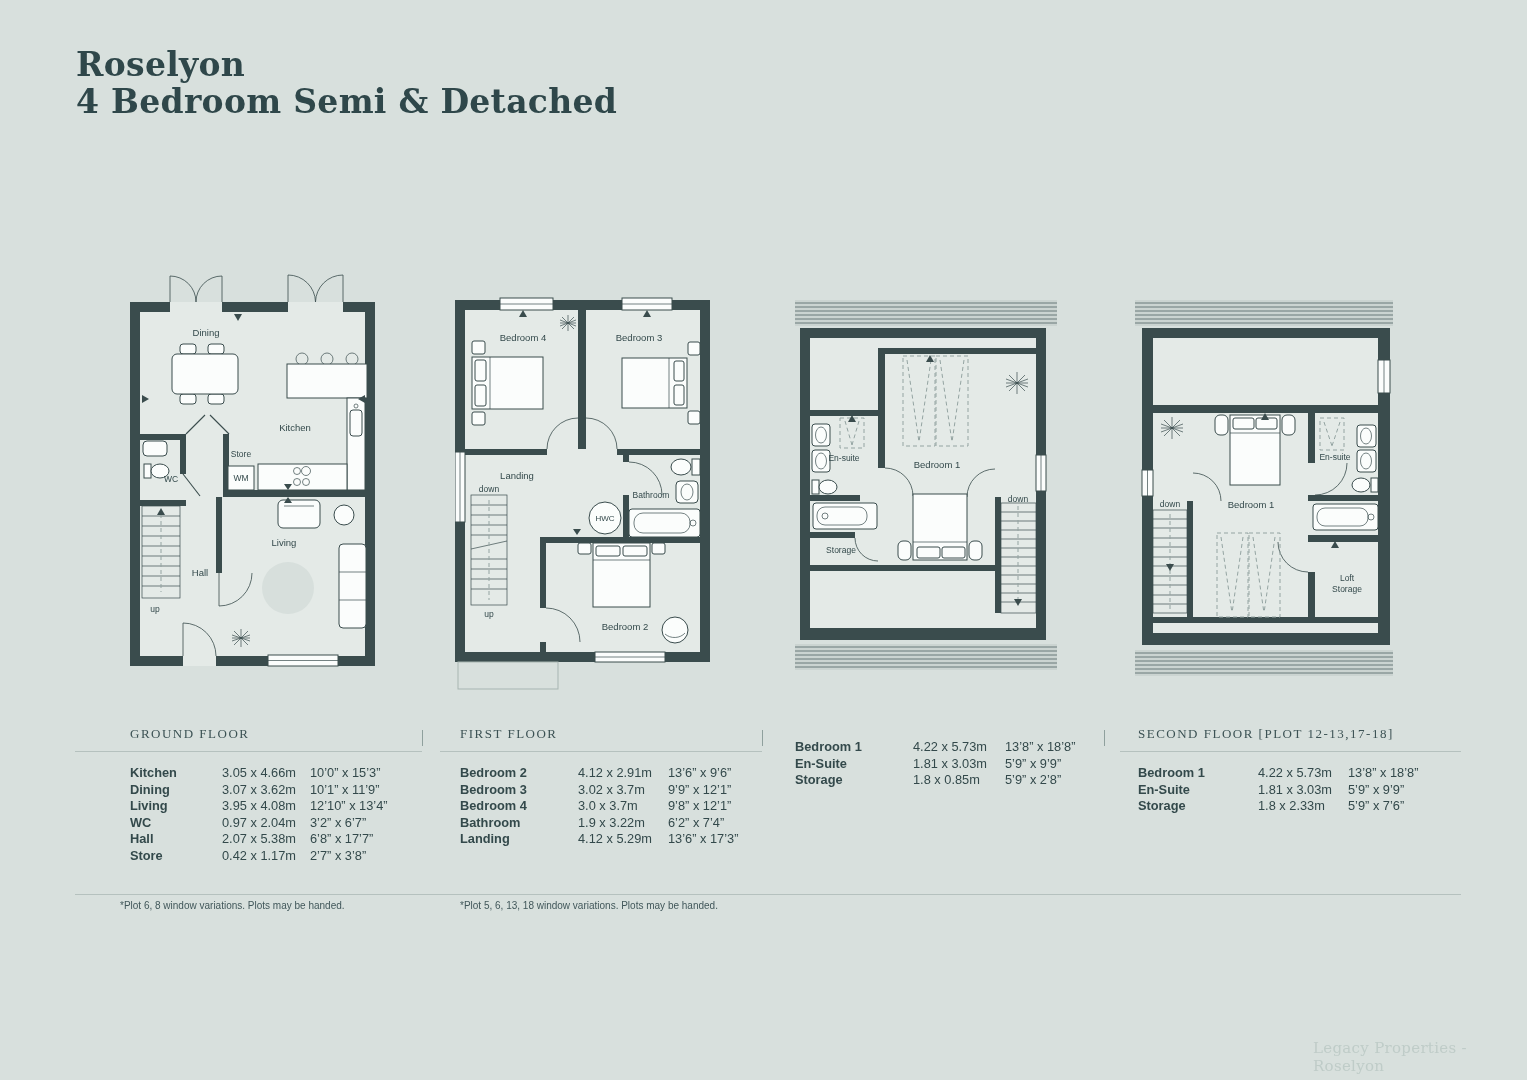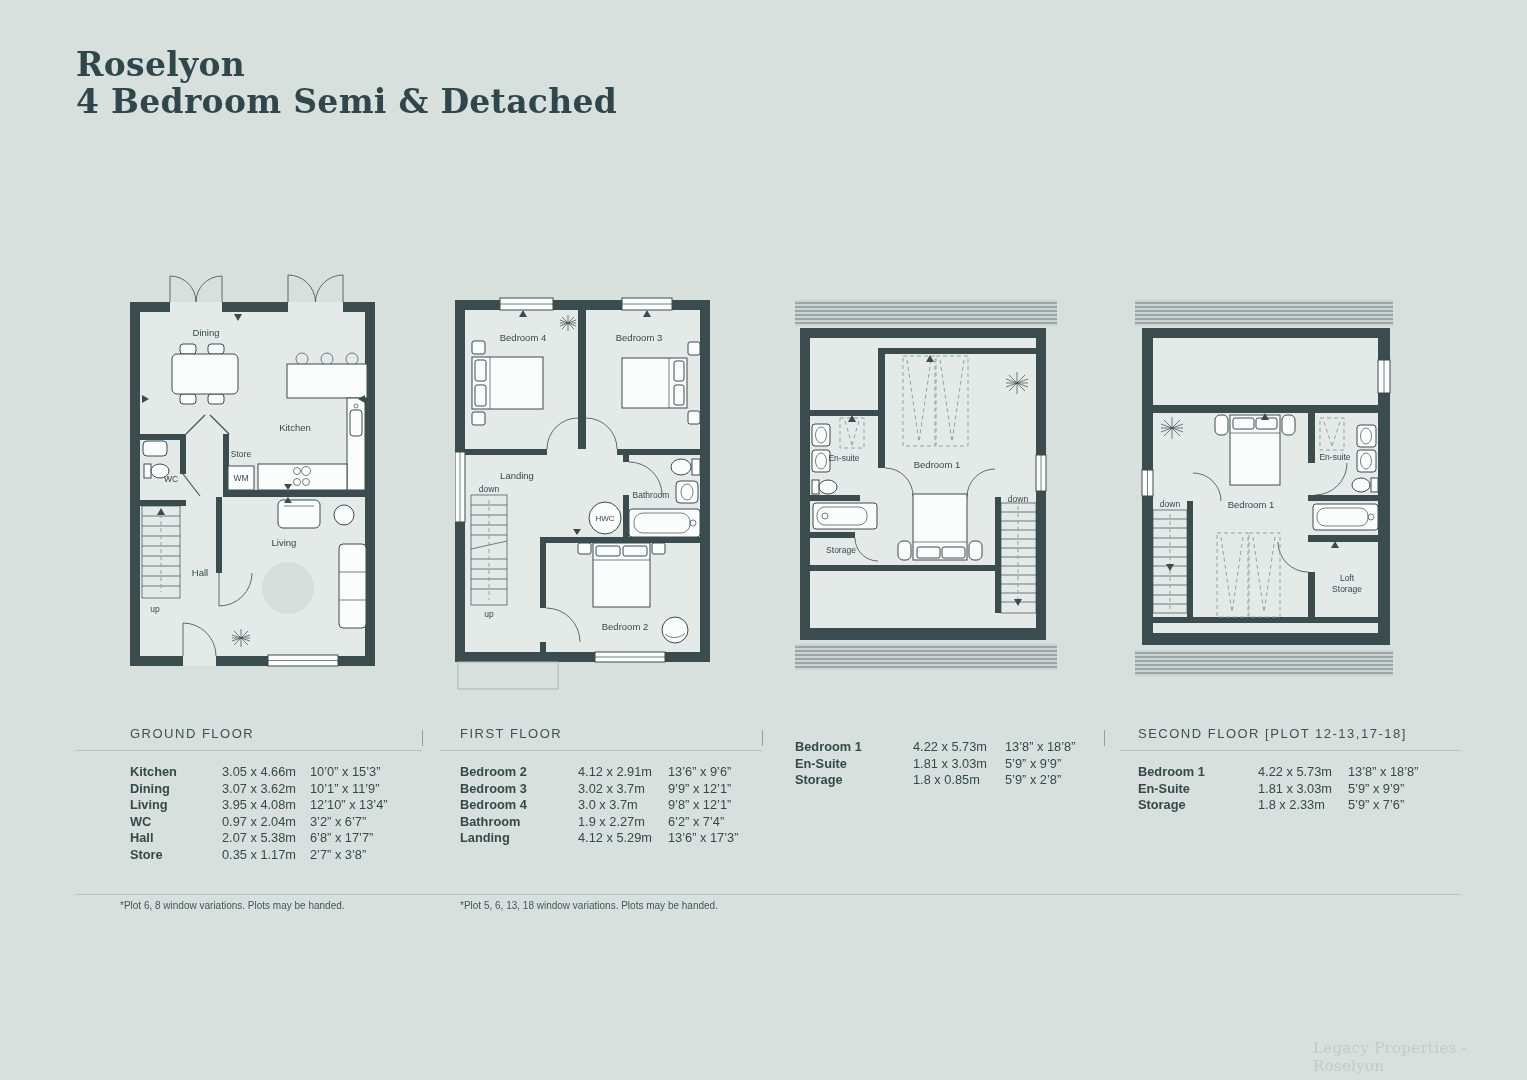--- a/index.html
+++ b/index.html
@@ -25,21 +25,21 @@
   svg .tri{fill:#3a4c4d;}
   svg .rug{fill:#d7dfdc;}
   svg .hbg{fill:#cbd4d1;}
   svg .hln{stroke:#5d7071;stroke-width:.9;}
   svg text{text-anchor:middle;font-family:"Liberation Sans",sans-serif;fill:#33494b;}
   svg .lbl{font-size:9.5px;}
   svg .lbs{font-size:8.5px;}
   svg .lbx{font-size:8px;}
   
   .spec-col{position:absolute;top:726px;}
-  .spec-head{margin:0;font-weight:400;font-family:Liberation Sans, sans-serif;
+  .spec-head{margin:0;font-weight:400;font-family:Liberation Serif, serif;
              font-size:13px;letter-spacing:1.5px;color:#3c5254;padding-bottom:9px;
              border-bottom:1px solid #b5c1be;padding-left:var(--pl);}
   .spec-rows{margin-top:13px;}
   .spec-row{display:grid;grid-template-columns:var(--c1) var(--c2) 1fr;
             padding-left:var(--pl);font-size:12.8px;line-height:16.6px;color:#33494b;}
   .rn{font-weight:700;}
   .vtick{position:absolute;top:730px;width:1px;height:16px;background:#8fa09d;}
   .longrule{position:absolute;top:894px;left:75px;width:1386px;height:1px;background:#b5c1be;}
   .footnote{position:absolute;top:900px;font-size:10px;color:#41575a;}
   .footer{position:absolute;left:1313px;top:1039px;font-family:"DejaVu Serif","Liberation Serif",serif;
@@ -532,21 +532,21 @@
           <span>0.97 x 2.04m</span>
           <span>3’2” x 6’7”</span>
         </div>
       <div class="spec-row">
           <span class="rn">Hall</span>
           <span>2.07 x 5.38m</span>
           <span>6’8” x 17’7”</span>
         </div>
       <div class="spec-row">
           <span class="rn">Store</span>
-          <span>0.35 x 1.17m</span>
+          <span>0.42 x 1.17m</span>
           <span>2’7” x 3’8”</span>
         </div>
     </div>
   </section>
 
   <section class="spec-col" style="left:440px;width:322px;--pl:20px;--c1:118px;--c2:90px">
     <h2 class="spec-head">FIRST FLOOR</h2>
     <div class="spec-rows">
       <div class="spec-row">
           <span class="rn">Bedroom 2</span>
@@ -558,21 +558,21 @@
           <span>3.02 x 3.7m</span>
           <span>9’9” x 12’1”</span>
         </div>
       <div class="spec-row">
           <span class="rn">Bedroom 4</span>
           <span>3.0 x 3.7m</span>
           <span>9’8” x 12’1”</span>
         </div>
       <div class="spec-row">
           <span class="rn">Bathroom</span>
-          <span>1.9 x 2.27m</span>
+          <span>1.9 x 3.22m</span>
           <span>6’2” x 7’4”</span>
         </div>
       <div class="spec-row">
           <span class="rn">Landing</span>
           <span>4.12 x 5.29m</span>
           <span>13’6” x 17’3”</span>
         </div>
     </div>
   </section>
 

